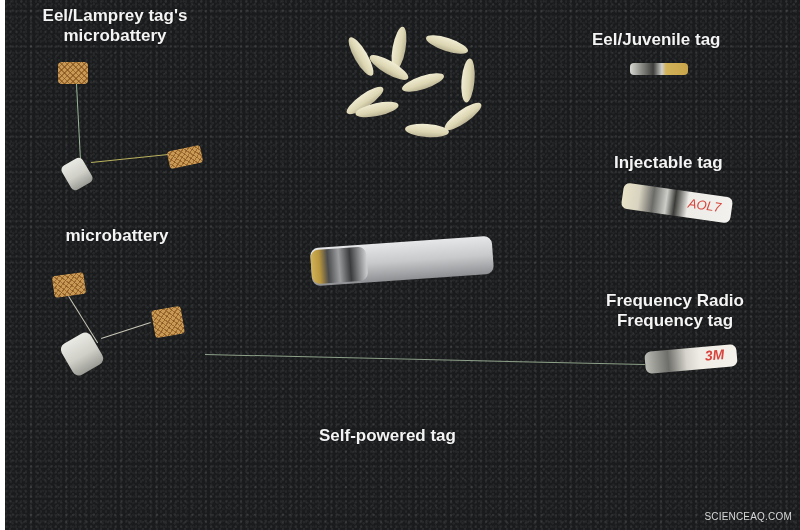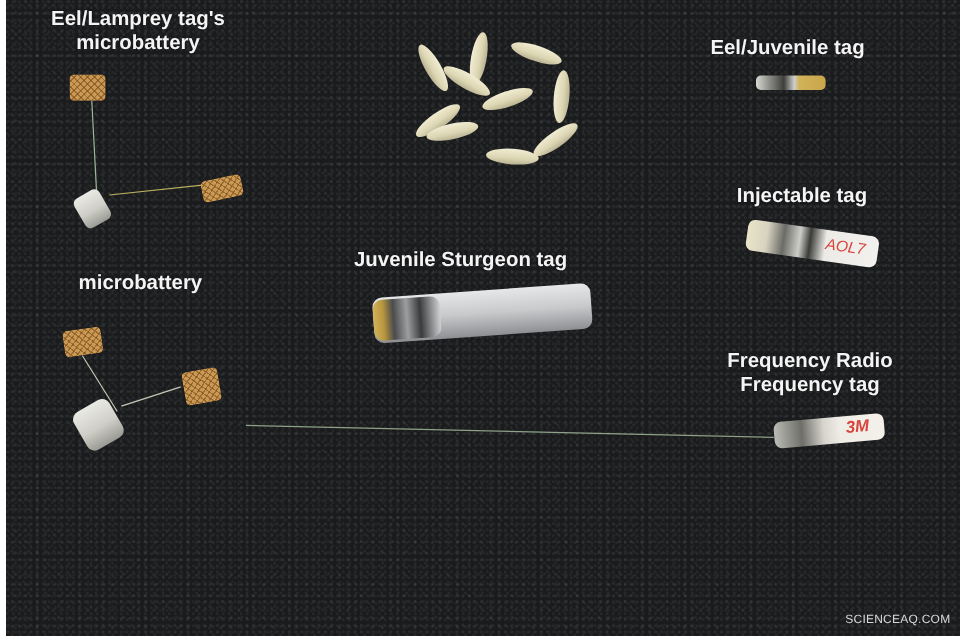--- a/index.html
+++ b/index.html
@@ -48,28 +48,28 @@
 <body>
 
 <div id="scene">
 
   <div class="label" style="left:35px; top:6px; width:150px;text-align:center;">
     <div>Eel/Lamprey tag's</div>
     <div>microbattery</div>
   </div>
   <div class="label" style="left:587px; top:30px;">Eel/Juvenile tag</div>
   <div class="label" style="left:588px; top:153px;margin-left:21px;">Injectable tag</div>
-  <div class="label" style="left:290px; top:207px;">Juvenile Sturgeon tag</div>
   <div class="label" style="left:27px; top:226px; width:170px;">
     <div>microbattery</div>
   </div>
   <div class="label" style="left:585px; top:291px; width:170px;">
     <div>Frequency Radio</div>
     <div>Frequency tag</div>
   </div>
+  <div class="label" style="left:314px; top:426px;">Self-powered tag</div>
 
   <div class="obj">
     <div class="mesh" style="left:53px; top:62px; width:30px; height:22px;"></div>
     <div class="wire" style="left:72px; top:84px; width:76px; background:#9bb89a; transform:rotate(87deg);"></div>
     <div class="wire" style="left:86px; top:162px; width:80px; background:#b9b25e; transform:rotate(-6deg);"></div>
     <div class="mesh" style="left:163px; top:148px; width:34px; height:18px; transform:rotate(-12deg);"></div>
     <div class="cyl" style="left:60px; top:160px; width:24px; height:28px; transform:rotate(-30deg);"></div>
   </div>
 
   <div class="obj">

